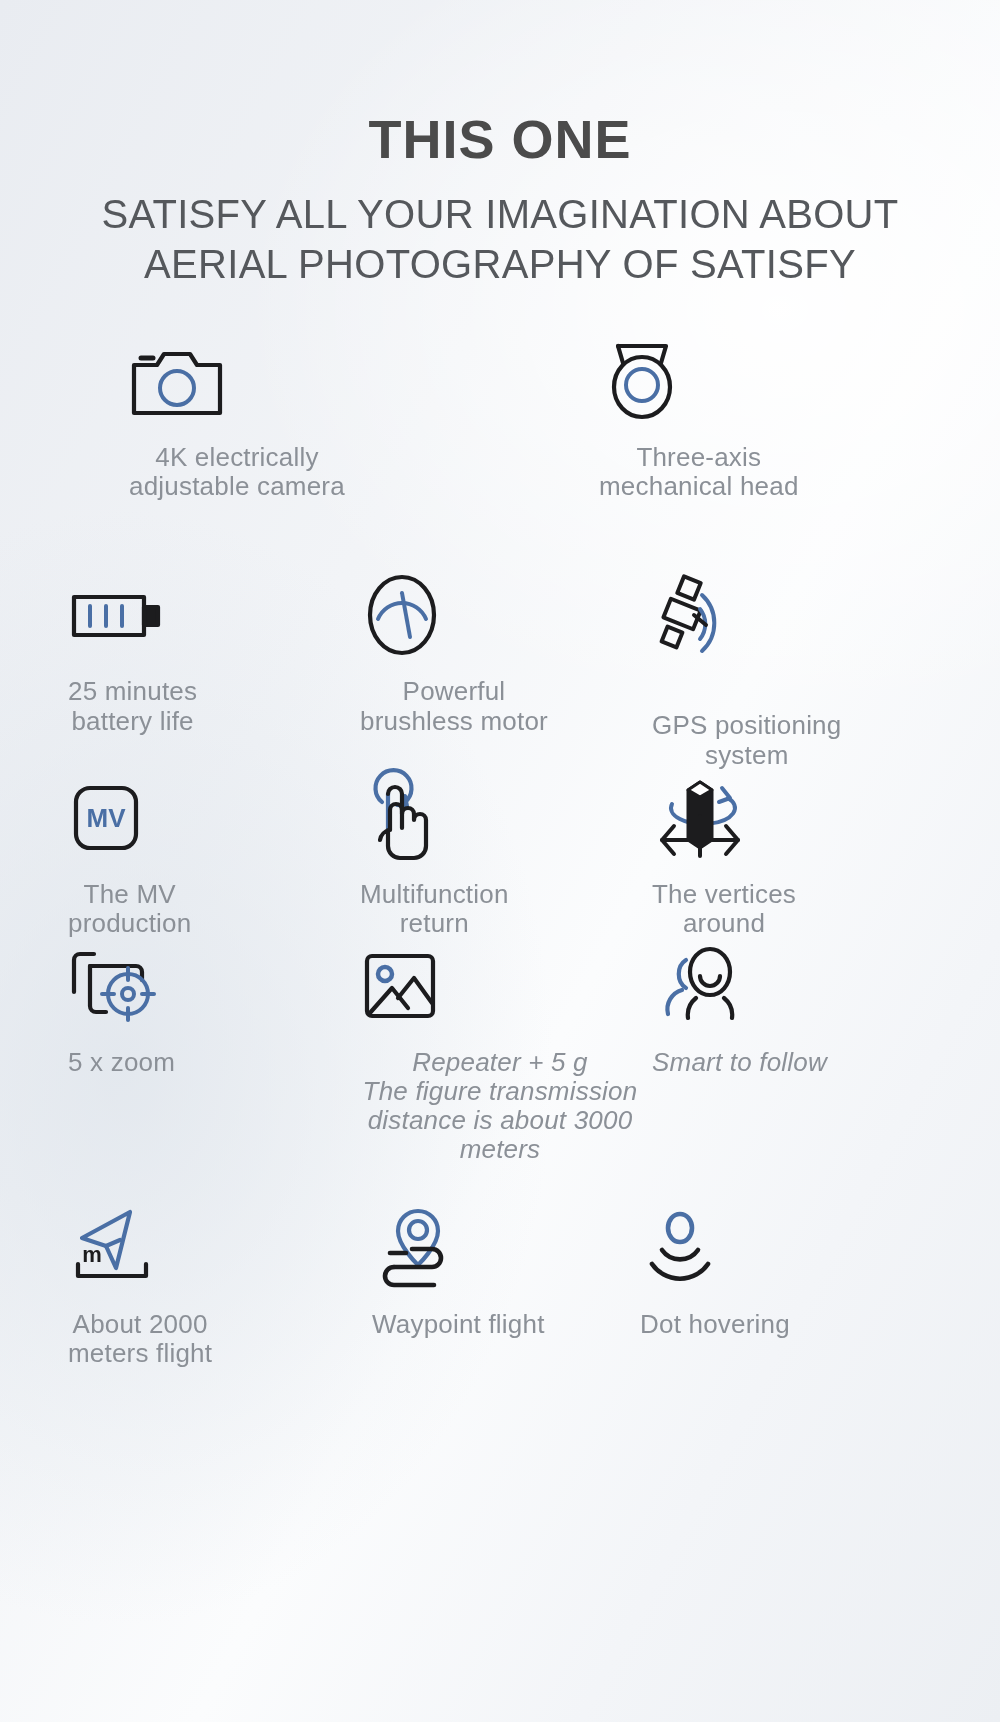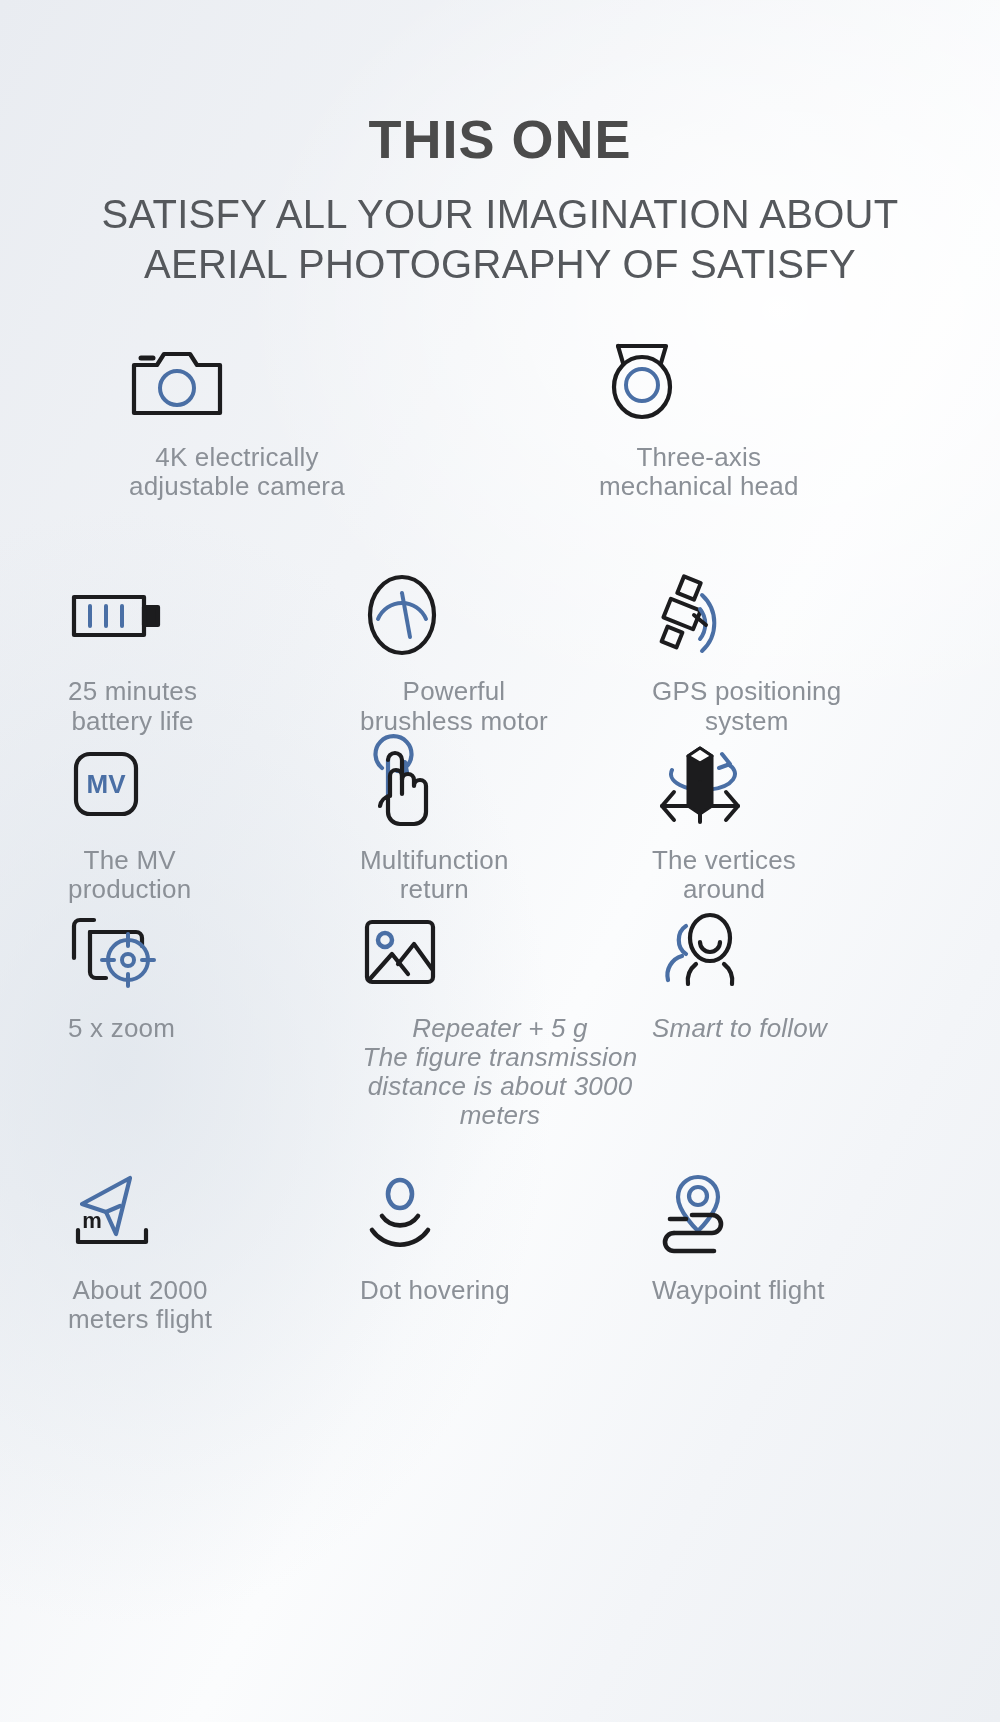--- a/index.html
+++ b/index.html
@@ -49,21 +49,21 @@
   }
 
   
   .r1 { margin-bottom:66px; }
   .r2 { }
   .r3 { }
   .r4 { margin-bottom:36px; }
 
   
   .r2 .c1 { transform:translateX(-12px); }
-  .r2 .c3 { transform:translateX(12px); }
+  .r2 .c3 { transform:translateX(12px);gap:34px; }
   .r3 .c1 { transform:translateX(-12px); }
   .r3 .c3 { transform:translateX(12px); }
   .r4 .c1 { transform:translateX(-12px); }
   .r4 .c3 { transform:translateX(12px);font-style:italic; }
   .r5 .c1 { transform:translateX(-12px); }
   .r5 .c3 { transform:translateX(12px); }
   .r4 .c2 .label { width:340px; margin-left:-30px;font-style:italic; }
 
   .mv-text { font-size:26px; font-weight:bold; fill:#4a6fa5; font-family:"Liberation Sans", sans-serif; }
   .m-text  { font-size:22px; font-weight:bold; fill:#1c1c1e; font-family:"Liberation Sans", sans-serif; }
@@ -245,38 +245,38 @@
           <svg width="100" height="84" viewBox="0 0 100 84" fill="none" stroke="#4a6fa5" stroke-width="4.2" stroke-linejoin="round" stroke-linecap="round">
             <path d="M14 32 L62 6 L48 62 L38 40 Z"></path>
             <path d="M38 40 L52 34"></path>
             <text class="m-text" x="24" y="56" text-anchor="middle" stroke="none">m</text>
             <path d="M10 58 V70 H78 V58" stroke="#1c1c1e" stroke-width="4.2" fill="none"></path>
           </svg>
         </div>
         <div class="label">About 2000
 meters flight</div>
       </div>
-      <div class="cell c2">
-        <div class="icon-wrap">
-          <svg width="80" height="80" viewBox="0 0 80 80" fill="none" stroke="#1c1c1e" stroke-width="4.6" stroke-linejoin="round" stroke-linecap="round">
-            <ellipse cx="40" cy="20" rx="12" ry="14" stroke="#4a6fa5" stroke-width="4.6"></ellipse>
-            <path d="M22 42 A22 22 0 0 0 58 42"></path>
-            <path d="M12 56 A34 34 0 0 0 68 56"></path>
-          </svg>
-        </div>
-        <div class="label">Dot hovering</div>
-      </div>
       <div class="cell c3">
         <div class="icon-wrap">
           <svg width="86" height="86" viewBox="0 0 86 86" fill="none" stroke="#4a6fa5" stroke-width="4.2" stroke-linejoin="round" stroke-linecap="round">
             <path d="M46 6 a20 20 0 0 1 20 20 c0 15 -20 34 -20 34 s-20 -19 -20 -34 a20 20 0 0 1 20 -20 Z"></path>
             <circle cx="46" cy="25" r="9"></circle>
             <path d="M18 48 H34" stroke="#1c1c1e" stroke-width="4.6"></path>
             <path d="M22 62 H60 a9 9 0 0 0 0 -18 H40" stroke="#1c1c1e" stroke-width="4.6" fill="none"></path>
             <path d="M22 62 a9 9 0 0 0 0 18 H62" stroke="#1c1c1e" stroke-width="4.6" fill="none"></path>
           </svg>
         </div>
         <div class="label">Waypoint flight</div>
       </div>
+      <div class="cell c2">
+        <div class="icon-wrap">
+          <svg width="80" height="80" viewBox="0 0 80 80" fill="none" stroke="#1c1c1e" stroke-width="4.6" stroke-linejoin="round" stroke-linecap="round">
+            <ellipse cx="40" cy="20" rx="12" ry="14" stroke="#4a6fa5" stroke-width="4.6"></ellipse>
+            <path d="M22 42 A22 22 0 0 0 58 42"></path>
+            <path d="M12 56 A34 34 0 0 0 68 56"></path>
+          </svg>
+        </div>
+        <div class="label">Dot hovering</div>
+      </div>
     </div>
 
   </div>
 </div>
 
 </body></html>

